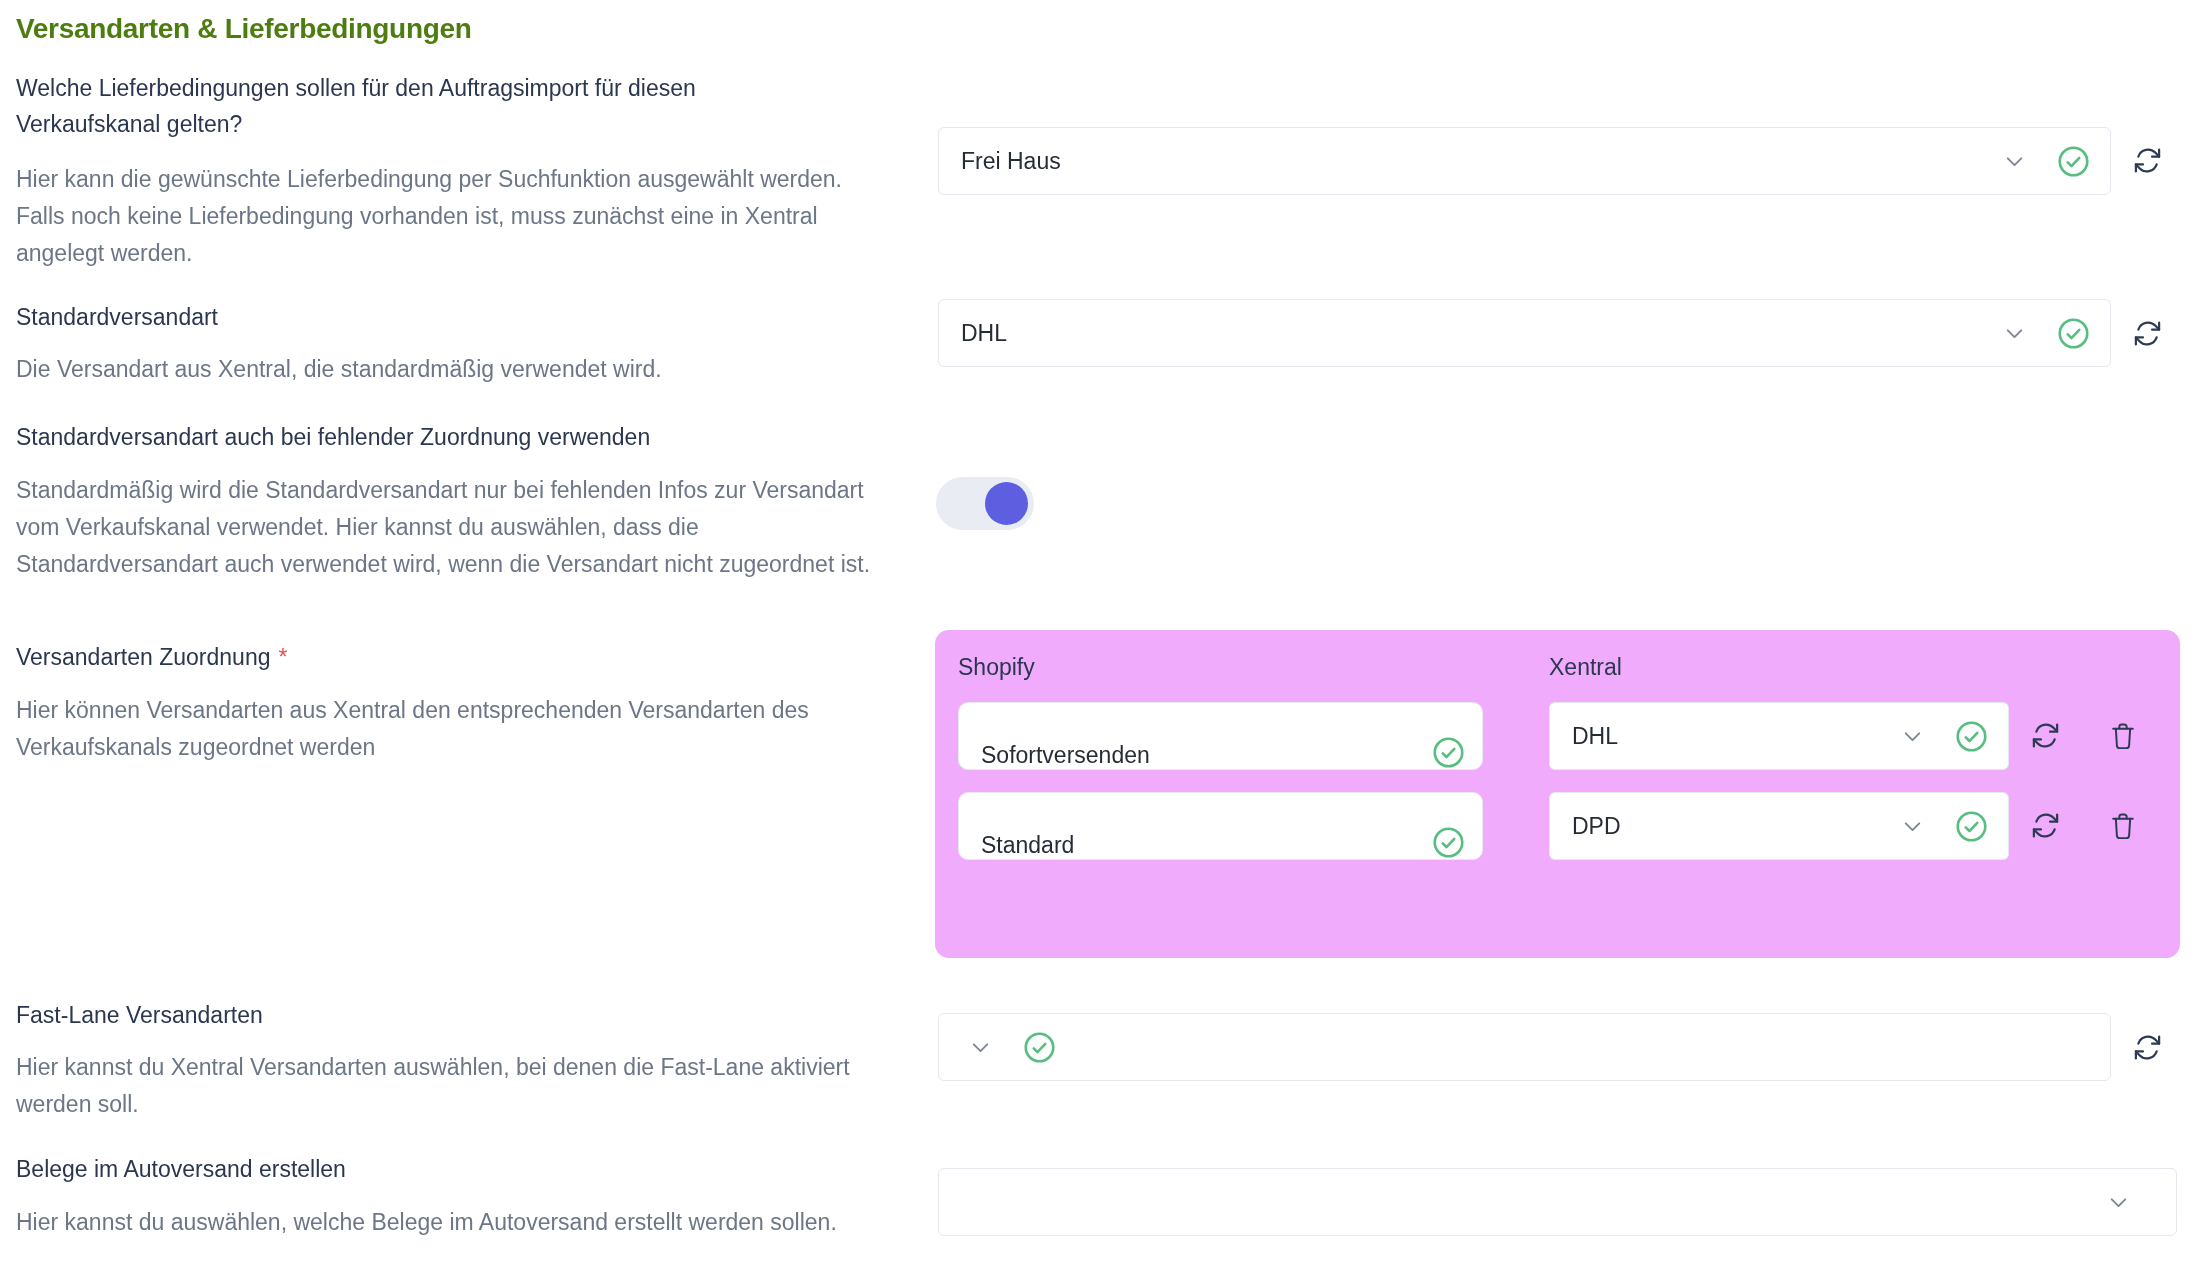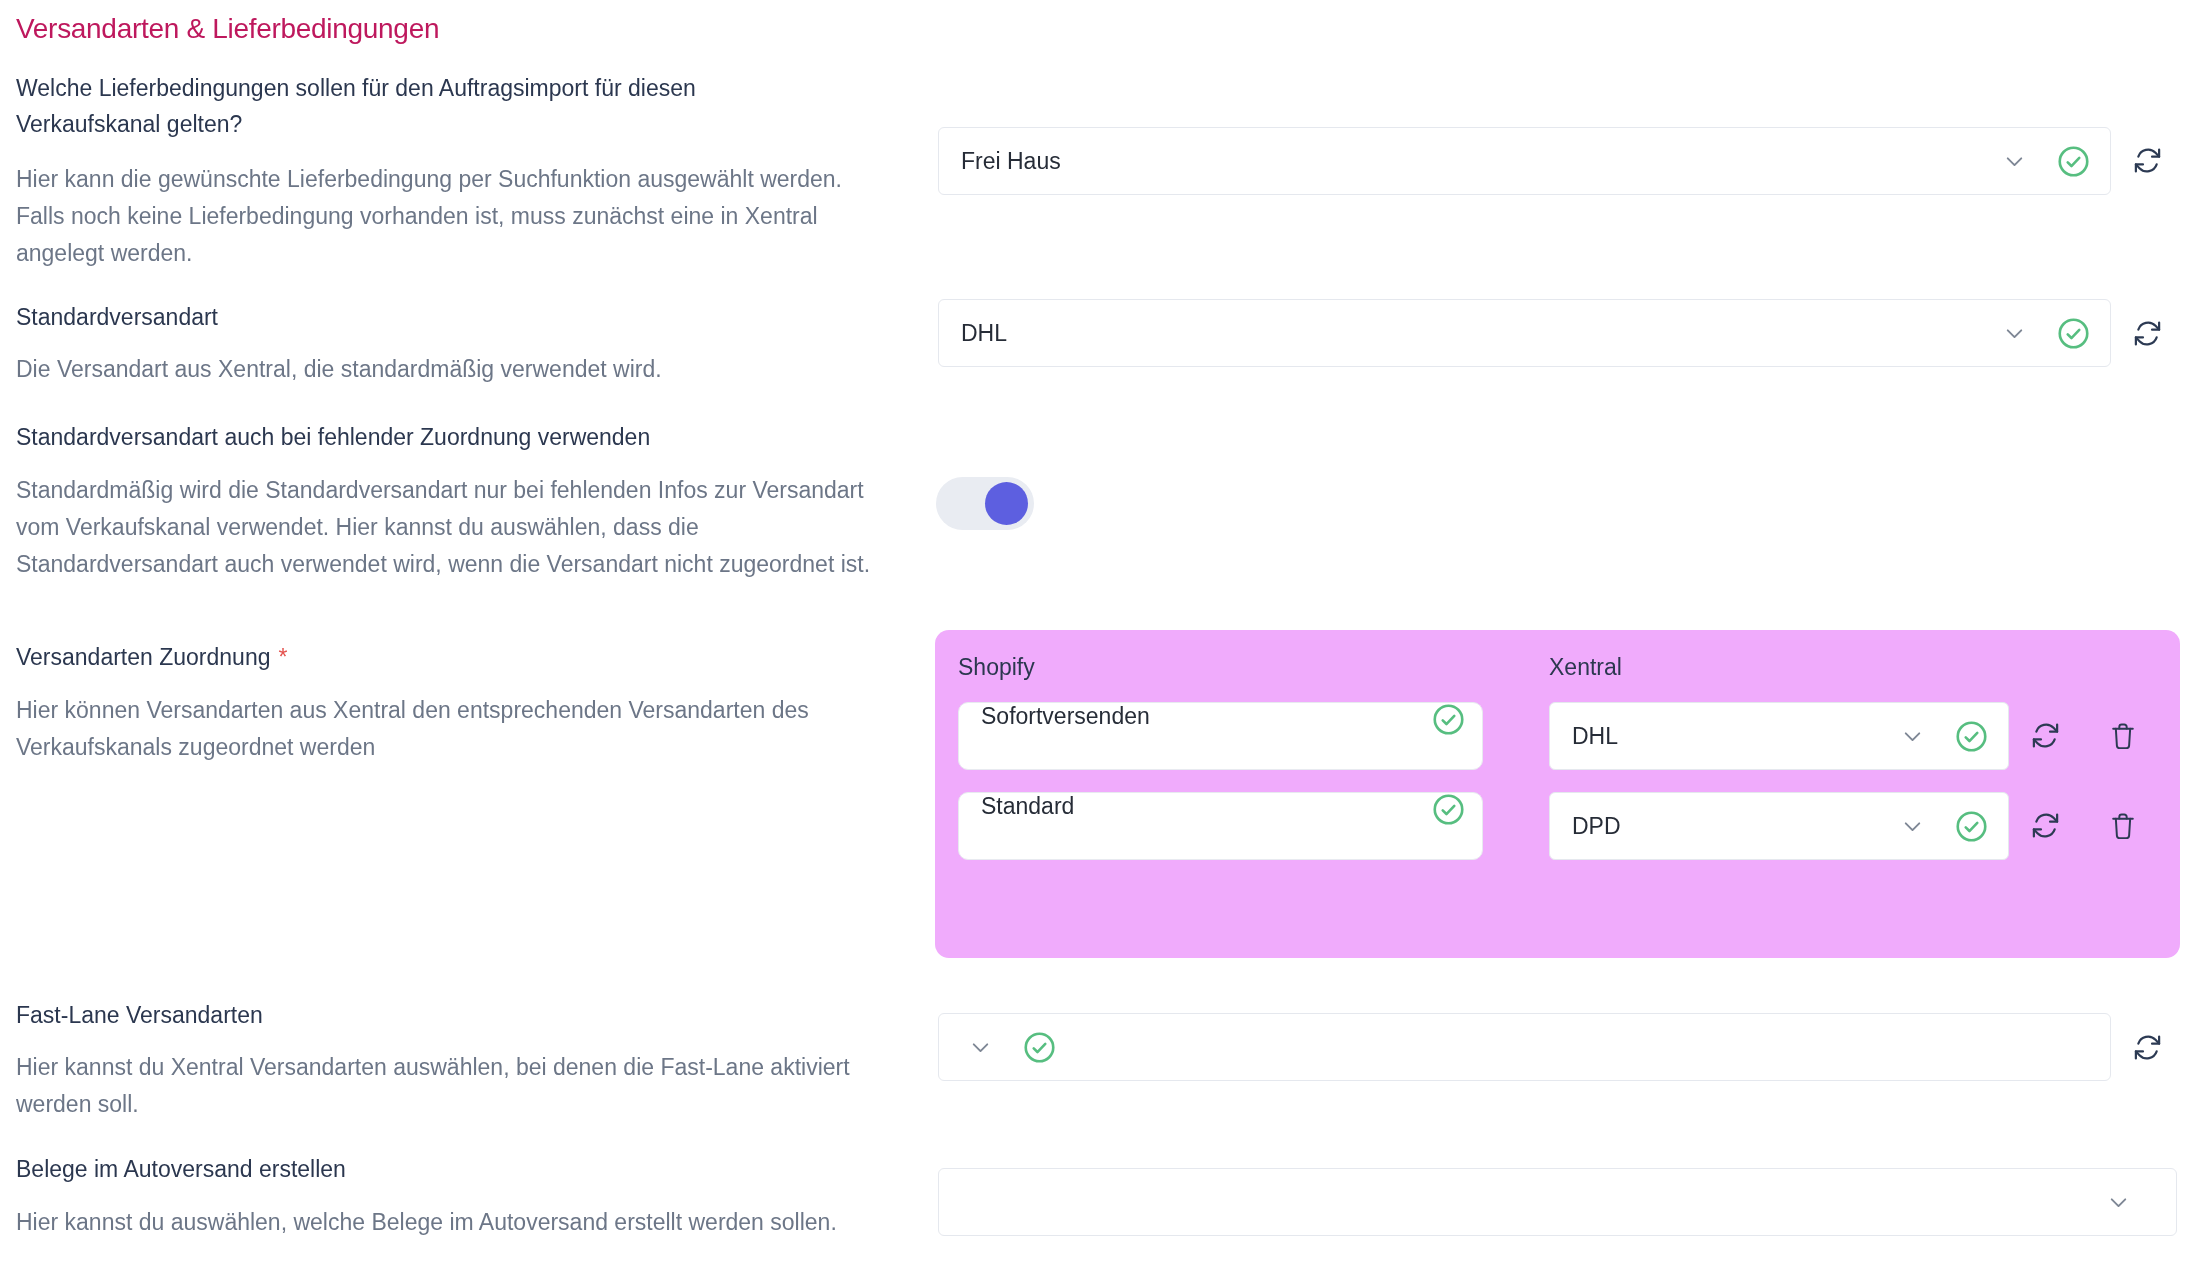--- a/index.html
+++ b/index.html
@@ -1,34 +1,34 @@
 <!DOCTYPE html>
 <html style="--accent: #5d5fe0; --success: #57be80; --icon: #2c3a53; --label: #2b374f; --desc: #6c7687;"><head>
 <meta charset="utf-8">
 <style>
   * { box-sizing: border-box; margin: 0; padding: 0; }
   html,body { background:#fff; }
   body { font-family: "Liberation Sans", "DejaVu Sans", sans-serif; }
   .canvas { position:relative; width:2194px; height:1288px; background:#fff; overflow:hidden; }
 
-  .title { position:absolute; font-size:28px; font-weight:400; color:#be185d; letter-spacing:-0.3px; line-height:34px; }
+  .title { position:absolute; font-size:28px; font-weight:700; color:#4d7c0f; letter-spacing:-0.3px; line-height:34px; }
   .label { position:absolute; font-size:23px; line-height:36px; color:var(--label,#2b374f); }
   .desc  { position:absolute; font-size:23px; line-height:37px; color:var(--desc,#6c7687); }
   .req   { color:#e4524e; margin-left:8px; }
 
   .dd {
     position:absolute; height:68px; background:#fff;
     border:1.5px solid #e5e8ee; border-radius:6px;
     display:flex; align-items:center; padding:0 20px 0 22px; cursor:pointer;
   }
   .dd .value { flex:1; font-size:23px; color:#262c37; white-space:nowrap; overflow:hidden; }
   .tin {
     position:absolute; height:68px; background:#fff;
     border:1.5px solid #e8eaf0; border-radius:10px;
-    display:flex; align-items:flex-start; padding:0 17px 0 22px;
+    display:flex; align-items:flex-end; padding:0 17px 0 22px;
   }
   .tin .value { flex:1; font-size:23px; color:#262c37; }
 
   .ic { display:block; flex:none; }
   .ic-chev    { width:27px; height:27px; color:#7e8795; margin-right:29px; }
   .ic-chev.solo { margin-right:0; }
   .ic-check   { width:33px; height:33px; color:var(--success,#57be80); }
   .ic-refresh { width:31px; height:31px; color:var(--icon,#2c3a53); position:absolute; cursor:pointer; }
   .ic-trash   { width:28px; height:30px; color:var(--icon,#2c3a53); position:absolute; cursor:pointer; }
   .ic-x       { width:30px; height:30px; color:#6f7a8b; cursor:pointer; }

